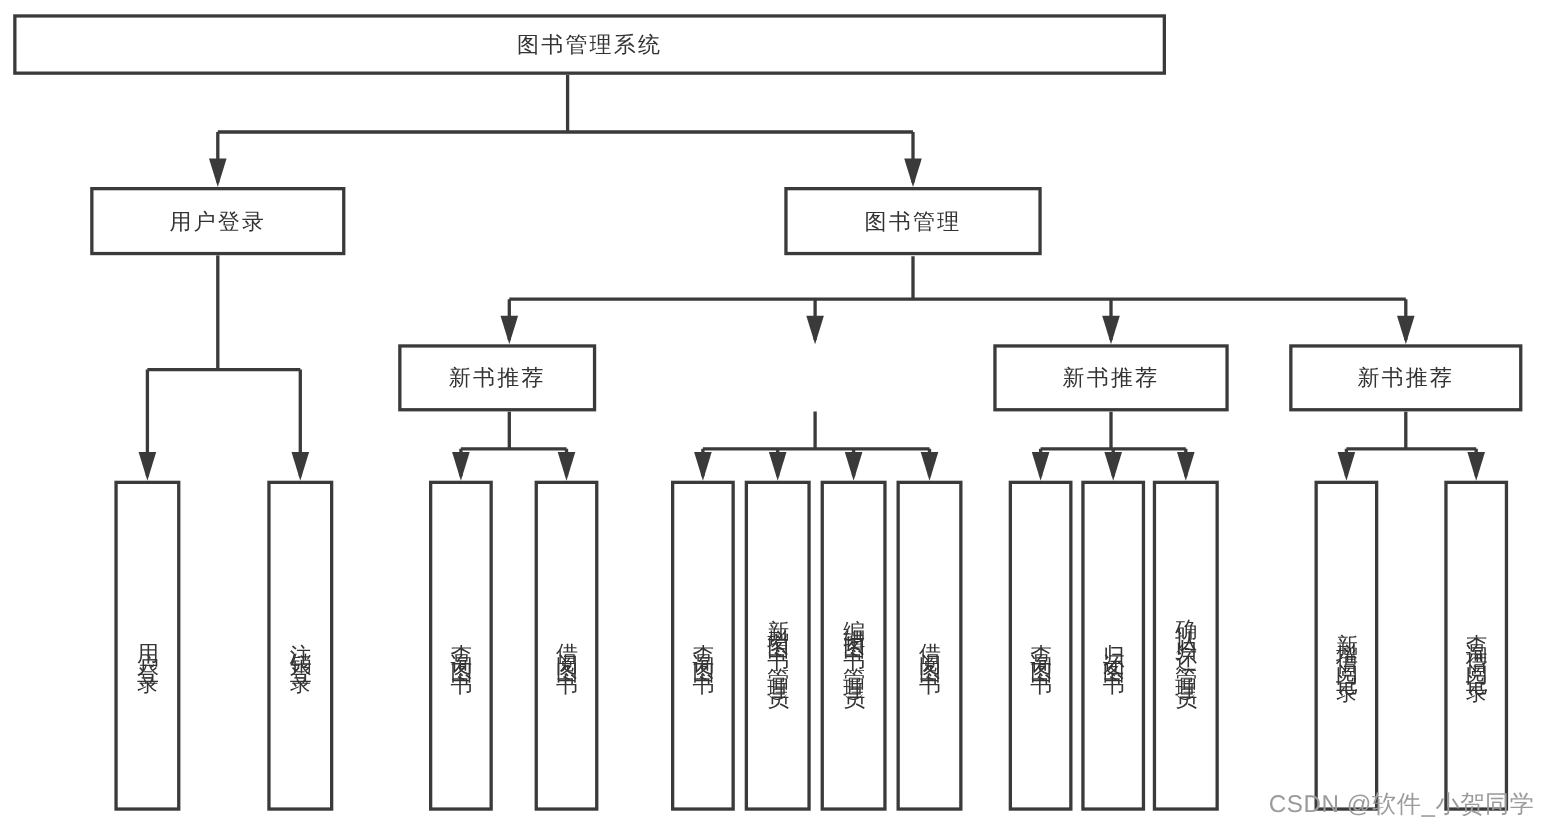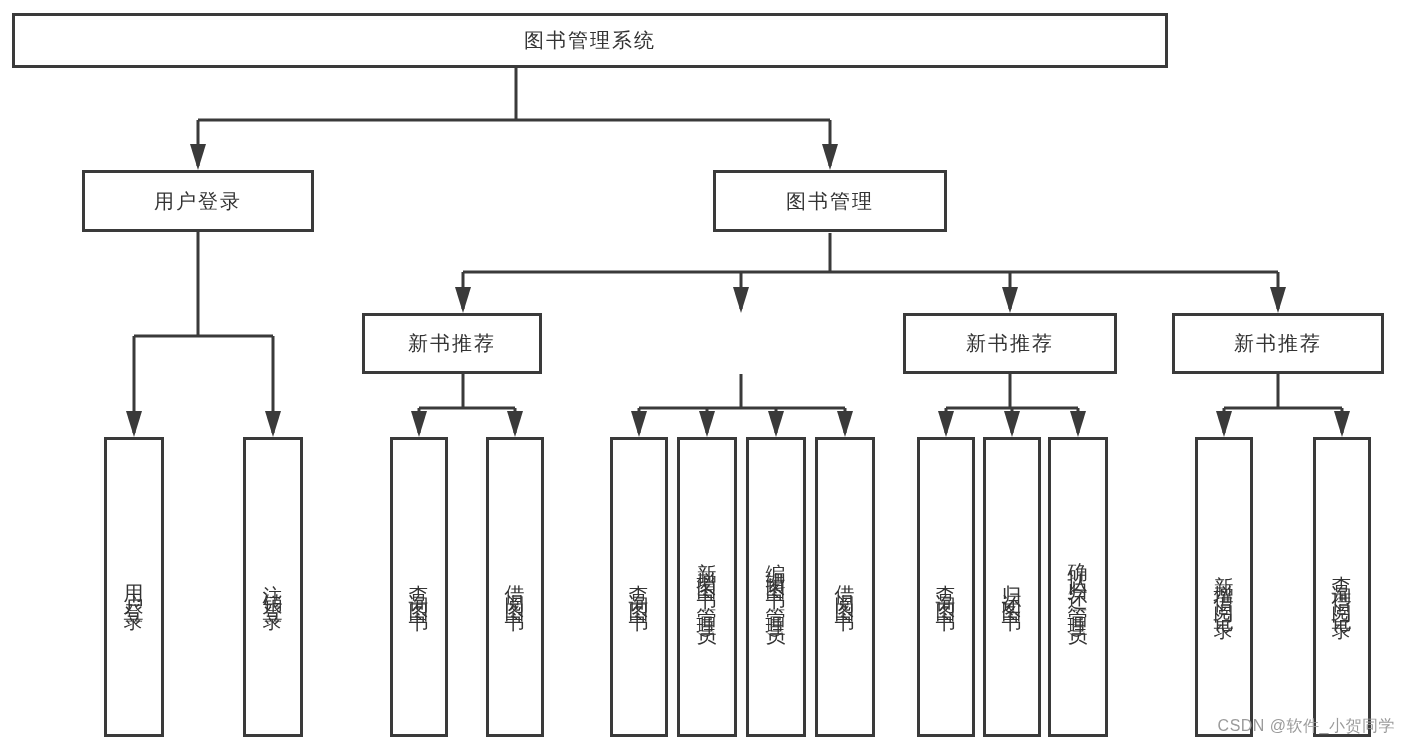--- a/index.html
+++ b/index.html
@@ -32,36 +32,36 @@
     display: flex;
     align-items: center;
     justify-content: center;
     color: var(--text, #333333);
   }
   .h-label {
     font-size: 20px;
     letter-spacing: 2px;
     white-space: nowrap;
   }
-  .root-box   { left: 12px;  top: 13px;  width: 1156px; height: 55px; }
+  .root-box   { left: 12px;  top: 13px;  width: 1048px; height: 55px; }
   .lvl2       { top: 170px; height: 62px; }
   .lvl3       { top: 313px; height: 61px; }
   .leaf       { top: 437px; height: 300px; }
   .v {
     writing-mode: vertical-rl;
     font-size: 20px;
     letter-spacing: 9px;
     line-height: 1.1;
     white-space: nowrap;
   }
   .watermark {
     position: absolute;
     top: 716px;
     right: 10px;
-    font-size: 16px;
+    font-size: 22px;
     letter-spacing: 0.5px;
     color: var(--watermark, #9b9b9b);
     white-space: nowrap;
   }
 </style>
 </head>
 <body>
 
 <div class="canvas">
 

